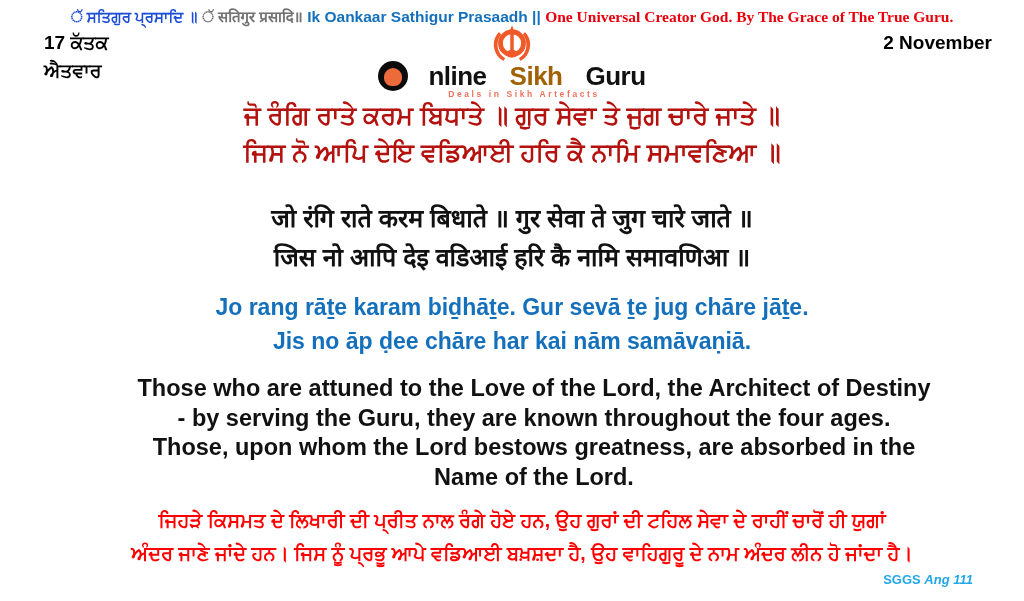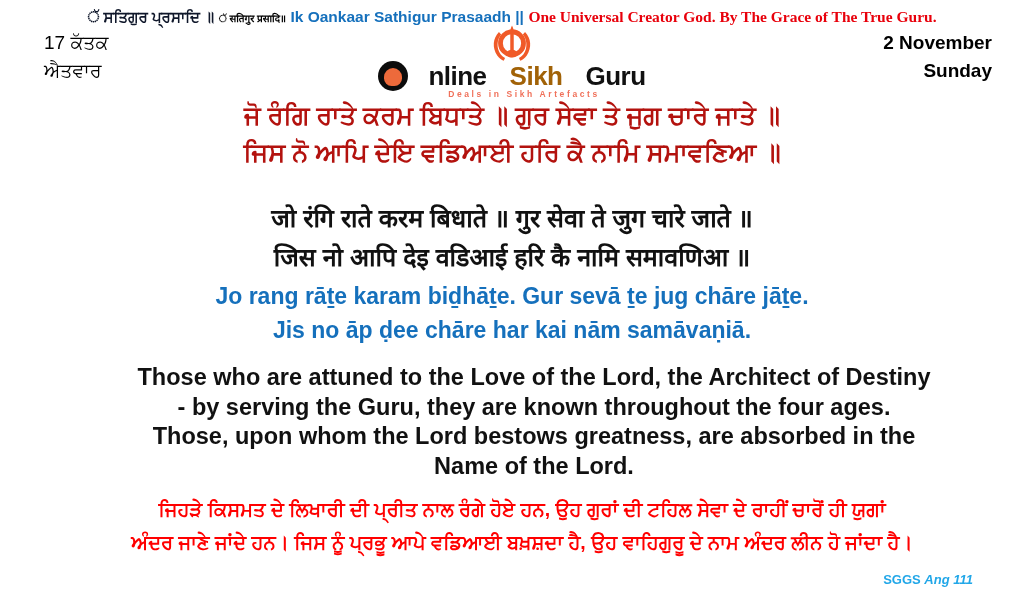--- a/index.html
+++ b/index.html
@@ -25,29 +25,29 @@
 
   
   .mool-line {
     width: 100%;
     text-align: center;
     white-space: nowrap;
     padding-top: 9px;
     line-height: 1;
   }
   .mool-gurmukhi {
-    color: #0f172a;
+    color: #1d4ed8;
     font-weight: bold;
     font-size: 15px;
     font-family: "Liberation Sans", "DejaVu Sans", sans-serif;
   }
   .mool-devanagari {
-    color: #000000;
-    font-weight: bold;
-    font-size: 10px;
+    color: #737373;
+    font-weight: bold;
+    font-size: 15px;
     font-family: "Liberation Sans", "DejaVu Sans", sans-serif;
   }
   .mool-translit {
     color: #1570BC;
     font-weight: bold;
     font-size: 15.5px;
     font-family: "Liberation Sans", sans-serif;
   }
   .mool-english {
     color: #E8000B;
@@ -60,21 +60,21 @@
   .datebar {
     position: relative;
     height: 62px;
     margin-top: 4px;
   }
   .date-left {
     position: absolute;
     left: 44px;
     top: 0px;
     text-align: left;
-    font-weight: normal;
+    font-weight: bold;
     font-size: 19px;
     line-height: 28px;
     color: #000;
     font-family: "Liberation Sans", "DejaVu Sans", sans-serif;
   }
   .date-right {
     position: absolute;
     right: 32px;
     top: 0px;
     text-align: right;
@@ -175,21 +175,21 @@
     line-height: 39px;
     margin-top: 28px;
     font-family: "Liberation Sans", "DejaVu Sans", sans-serif;
     white-space: nowrap;
   }
   .translit-verse {
     color: #1570BC;
     font-weight: bold;
     font-size: 23px;
     line-height: 34px;
-    margin-top: 2px;
+    margin-top: 13px;
     font-family: "Liberation Sans", sans-serif;
     white-space: nowrap;
   }
   .english-verse {
     color: #111111;
     font-weight: bold;
     font-size: 23.5px;
     line-height: 29.5px;
     margin-top: 16px;
     padding: 0 22px;
@@ -256,21 +256,20 @@
         <span class="logo-o"></span>
         <span class="logo-word lw-dark">nline</span>
         <span class="logo-word lw-orange">Sikh</span>
         <span class="logo-word lw-dark">Guru</span>
       </div>
       <div class="logo-tag">Deals in Sikh Artefacts</div>
     </div>
 
     <div class="date-right">
       <div>2 November</div>
-      <div>Sunday</div>
     </div>
   </div>
 
   <div class="block gurmukhi-verse">
     <div>ਜੋ ਰੰਗਿ ਰਾਤੇ ਕਰਮ ਬਿਧਾਤੇ ॥ ਗੁਰ ਸੇਵਾ ਤੇ ਜੁਗ ਚਾਰੇ ਜਾਤੇ ॥</div>
     <div>ਜਿਸ ਨੋ ਆਪਿ ਦੇਇ ਵਡਿਆਈ ਹਰਿ ਕੈ ਨਾਮਿ ਸਮਾਵਣਿਆ ॥</div>
   </div>
 
   <div class="block devanagari-verse">
     <div>जो रंगि राते करम बिधाते ॥ गुर सेवा ते जुग चारे जाते ॥</div>

